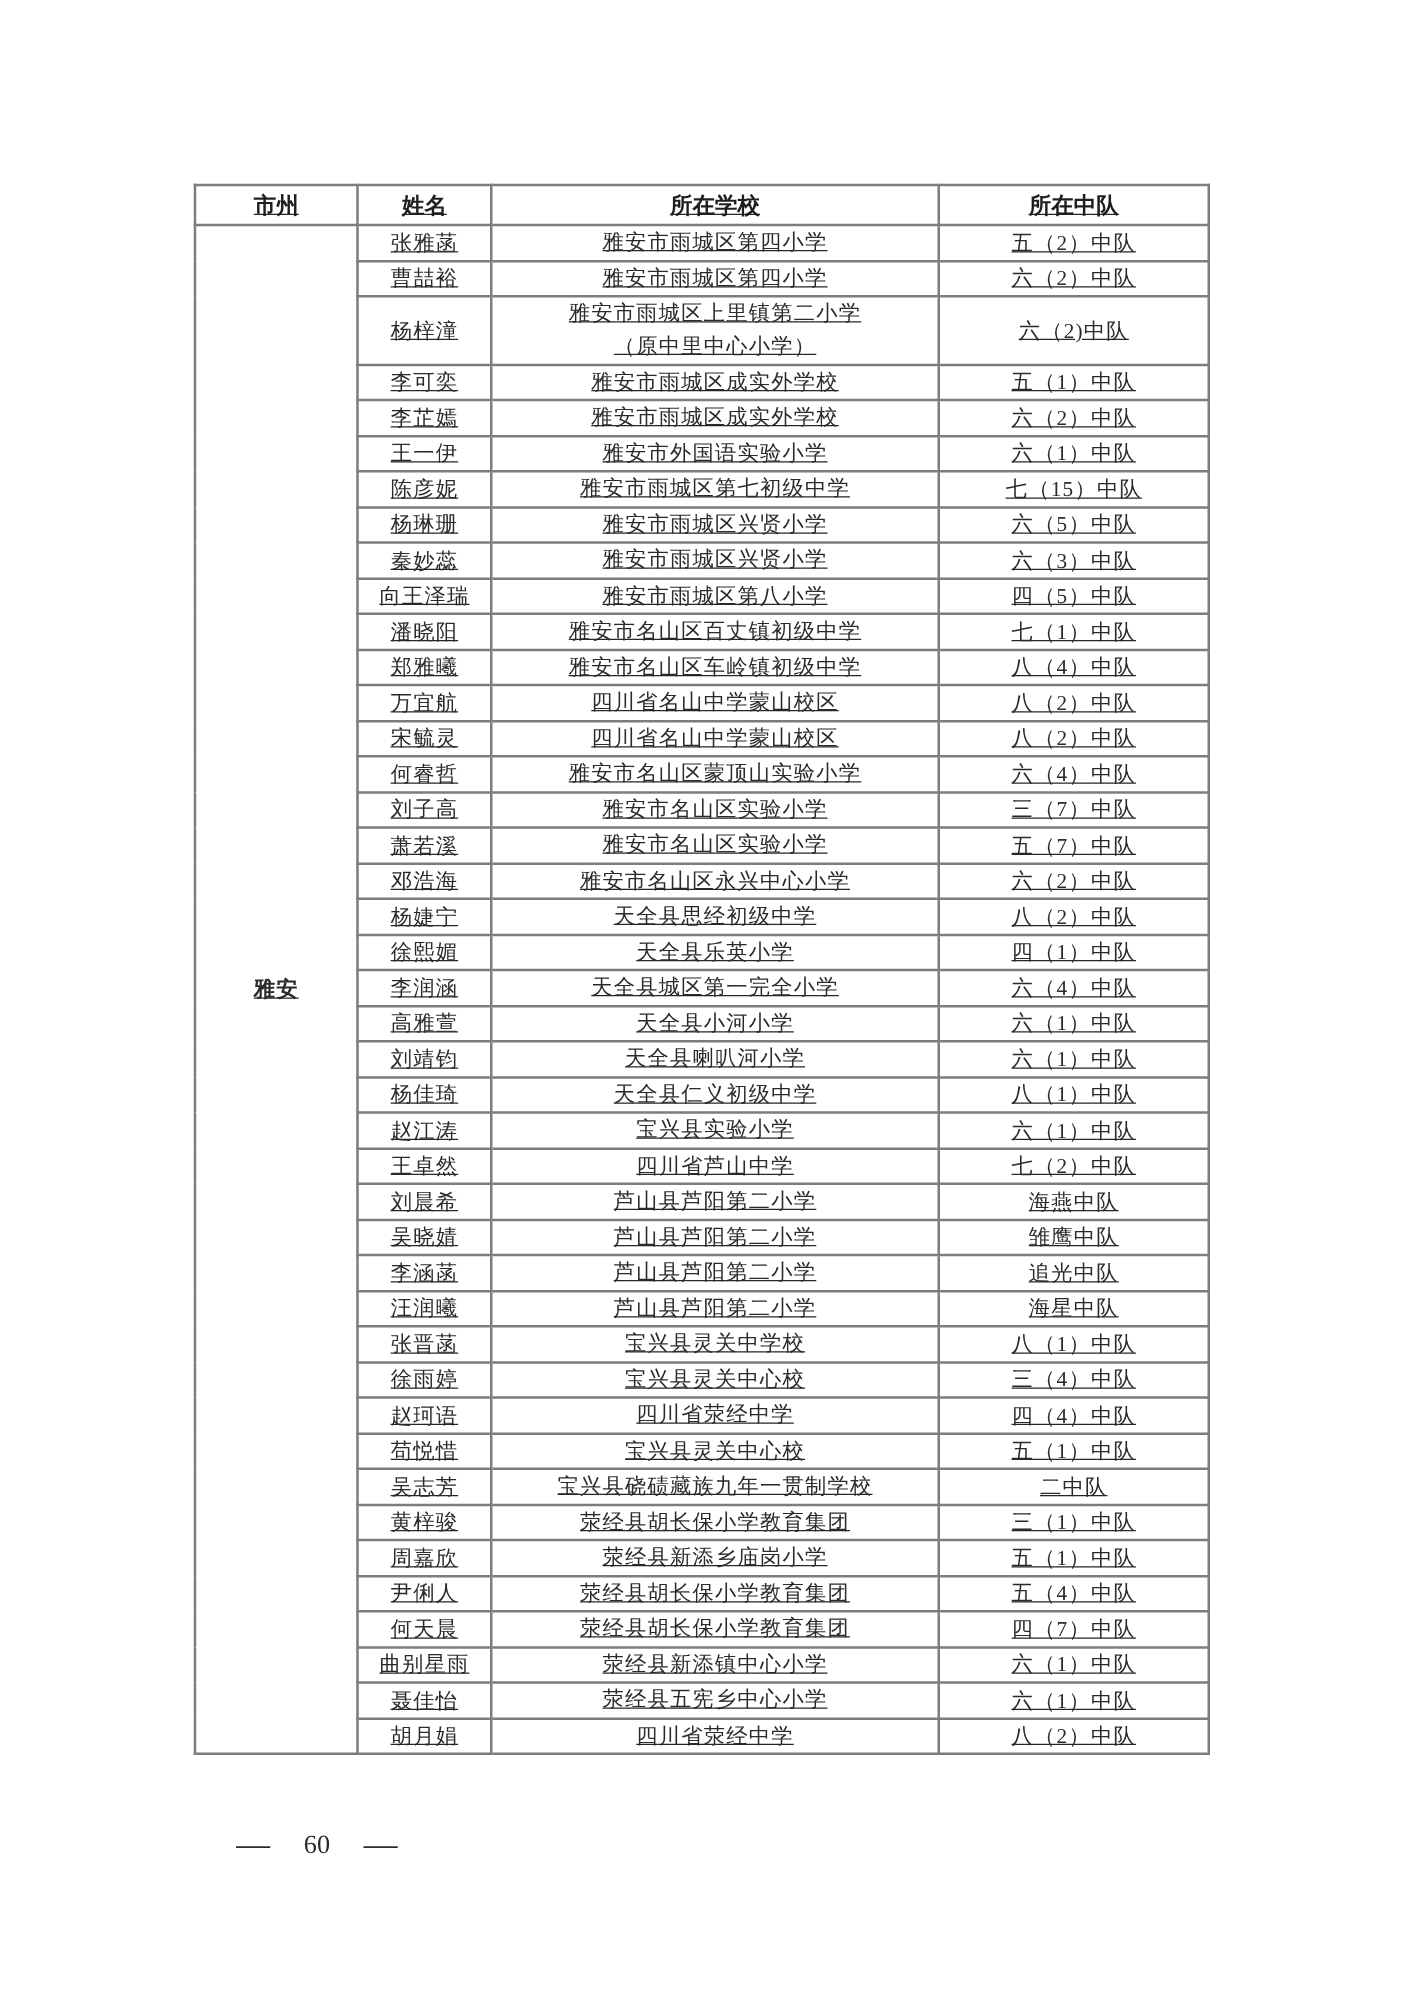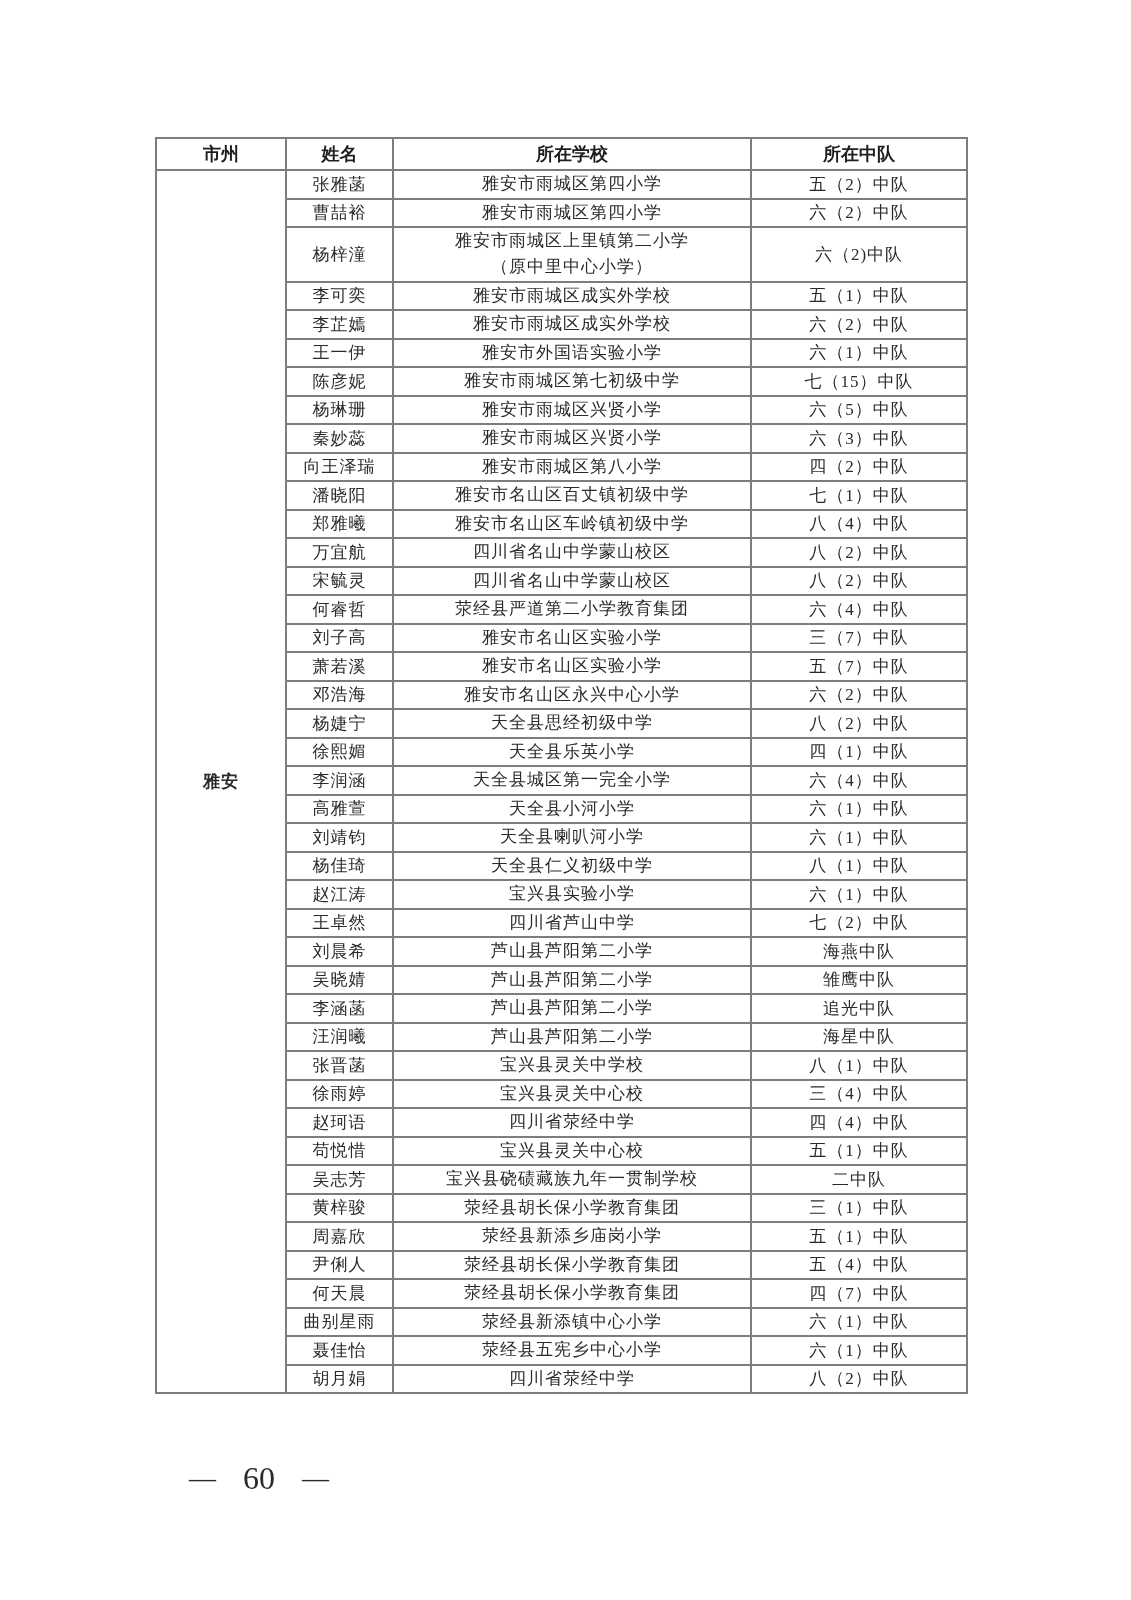--- a/index.html
+++ b/index.html
@@ -15,25 +15,26 @@
     color: #262626;
   }
   .page {
     position: absolute;
     inset: 0;
     background: #ffffff;
   }
   table.roster {
     position: absolute;
     left: 155px;
-    top: 137px;
+    top: 147px;
     width: 811px;
     border-collapse: collapse;
     table-layout: fixed;
     background: #ffffff;
+    text-decoration: underline;
   }
   table.roster col.col-region { width: 130px; }
   table.roster col.col-name   { width: 107px; }
   table.roster col.col-school { width: 358px; }
   table.roster col.col-squad  { width: 216px; }
 
   table.roster th,
   table.roster td {
     border: 2px solid #7d7d7d;
     text-align: center;
@@ -70,21 +71,21 @@
     position: absolute;
     left: 189px;
     top: 1460px;
     display: inline-flex;
     align-items: center;
     gap: 27px;
     font-size: 27px;
     color: #2a2a2a;
   }
   .footer .page-num {
-    font-size: 32px;
+    font-size: 21px;
   }
 </style>
 </head>
 <body>
 
 <div class="page">
 
   <table class="roster">
     <colgroup>
       <col class="col-region">
@@ -144,21 +145,21 @@
     <td class="cell squad-cell">六（5）中队</td>
   </tr>
         <tr class="data-row">
     <td class="cell name-cell">秦妙蕊</td>
     <td class="cell school-cell">雅安市雨城区兴贤小学</td>
     <td class="cell squad-cell">六（3）中队</td>
   </tr>
         <tr class="data-row">
     <td class="cell name-cell">向王泽瑞</td>
     <td class="cell school-cell">雅安市雨城区第八小学</td>
-    <td class="cell squad-cell">四（2）中队</td>
+    <td class="cell squad-cell">四（5）中队</td>
   </tr>
         <tr class="data-row">
     <td class="cell name-cell">潘晓阳</td>
     <td class="cell school-cell">雅安市名山区百丈镇初级中学</td>
     <td class="cell squad-cell">七（1）中队</td>
   </tr>
         <tr class="data-row">
     <td class="cell name-cell">郑雅曦</td>
     <td class="cell school-cell">雅安市名山区车岭镇初级中学</td>
     <td class="cell squad-cell">八（4）中队</td>
@@ -168,21 +169,21 @@
     <td class="cell school-cell">四川省名山中学蒙山校区</td>
     <td class="cell squad-cell">八（2）中队</td>
   </tr>
         <tr class="data-row">
     <td class="cell name-cell">宋毓灵</td>
     <td class="cell school-cell">四川省名山中学蒙山校区</td>
     <td class="cell squad-cell">八（2）中队</td>
   </tr>
         <tr class="data-row">
     <td class="cell name-cell">何睿哲</td>
-    <td class="cell school-cell">荥经县严道第二小学教育集团</td>
+    <td class="cell school-cell">雅安市名山区蒙顶山实验小学</td>
     <td class="cell squad-cell">六（4）中队</td>
   </tr>
         <tr class="data-row">
     <td class="cell name-cell">刘子高</td>
     <td class="cell school-cell">雅安市名山区实验小学</td>
     <td class="cell squad-cell">三（7）中队</td>
   </tr>
         <tr class="data-row">
     <td class="cell name-cell">萧若溪</td>
     <td class="cell school-cell">雅安市名山区实验小学</td>

